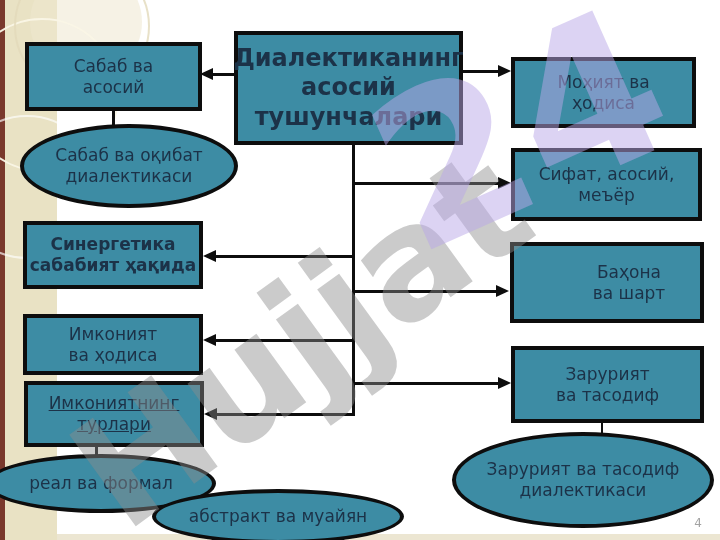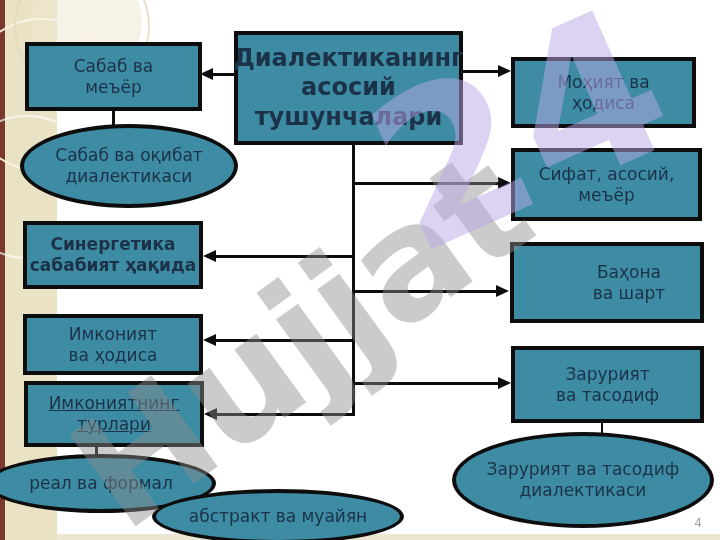--- a/index.html
+++ b/index.html
@@ -84,21 +84,21 @@
 
   <div class="vline" style="left:112px;top:109px;height:17px;"></div>
   <div class="vline" style="left:95px;top:445px;height:12px;"></div>
   <div class="vline thin" style="left:601px;top:421px;height:13px;"></div>
 
   <div class="node root-node" style="left:234px;top:31px;width:229px;height:114px;">Диалектиканинг
 асосий
 тушунчалари</div>
 
   <div class="node" style="left:25px;top:42px;width:177px;height:69px;">Сабаб ва
-меъёр</div>
+асосий</div>
 
   <div class="node ellipse" style="left:20px;top:124px;width:218px;height:84px;">Сабаб ва оқибат
 диалектикаси</div>
 
   <div class="node" style="left:23px;top:221px;width:180px;height:68px;font-weight:bold;">Синергетика
 сабабият ҳақида</div>
 
   <div class="node" style="left:23px;top:314px;width:180px;height:61px;">Имконият
 ва ҳодиса</div>
 

